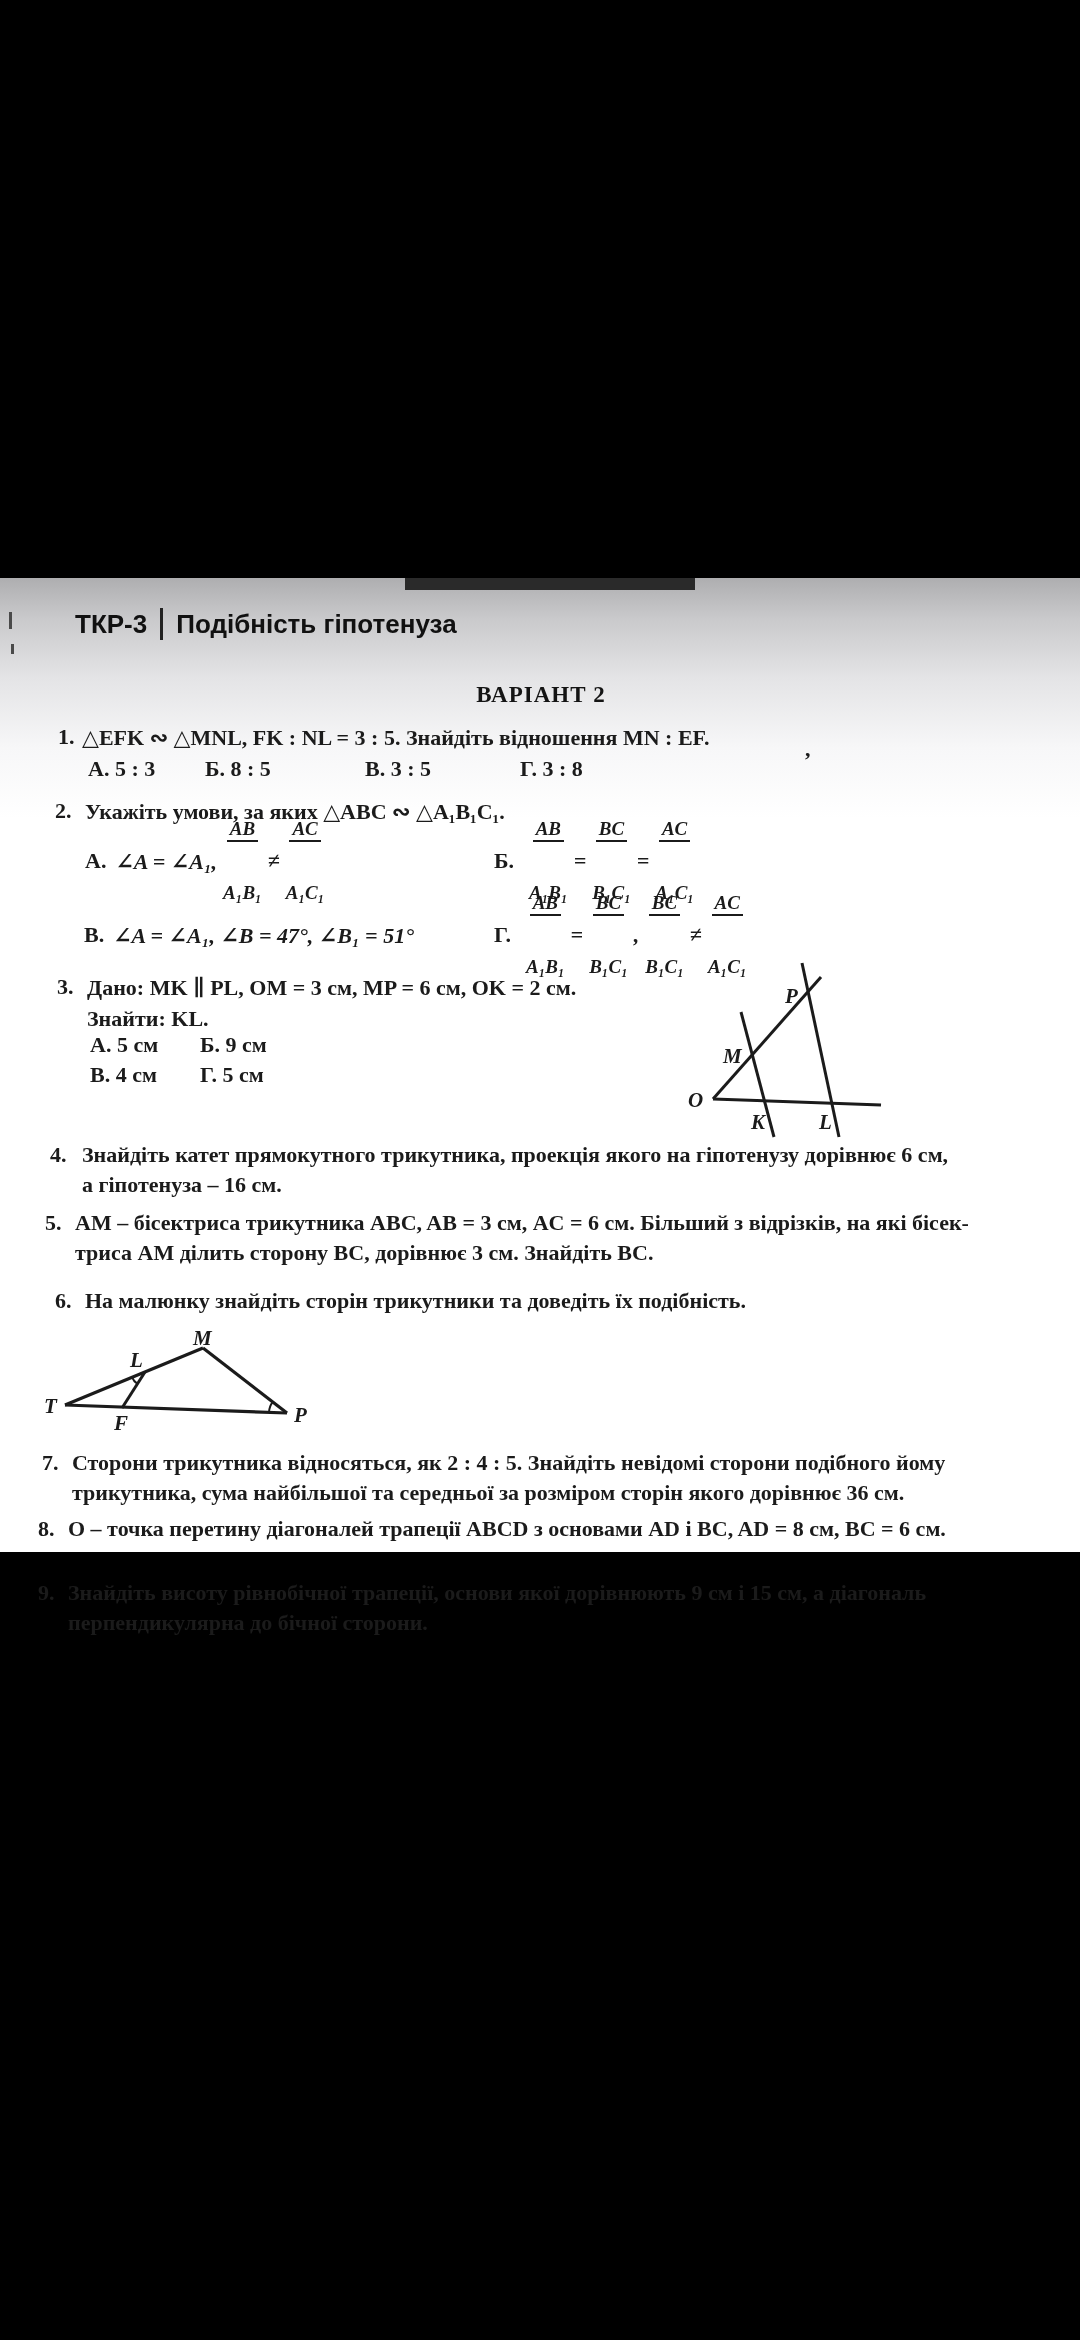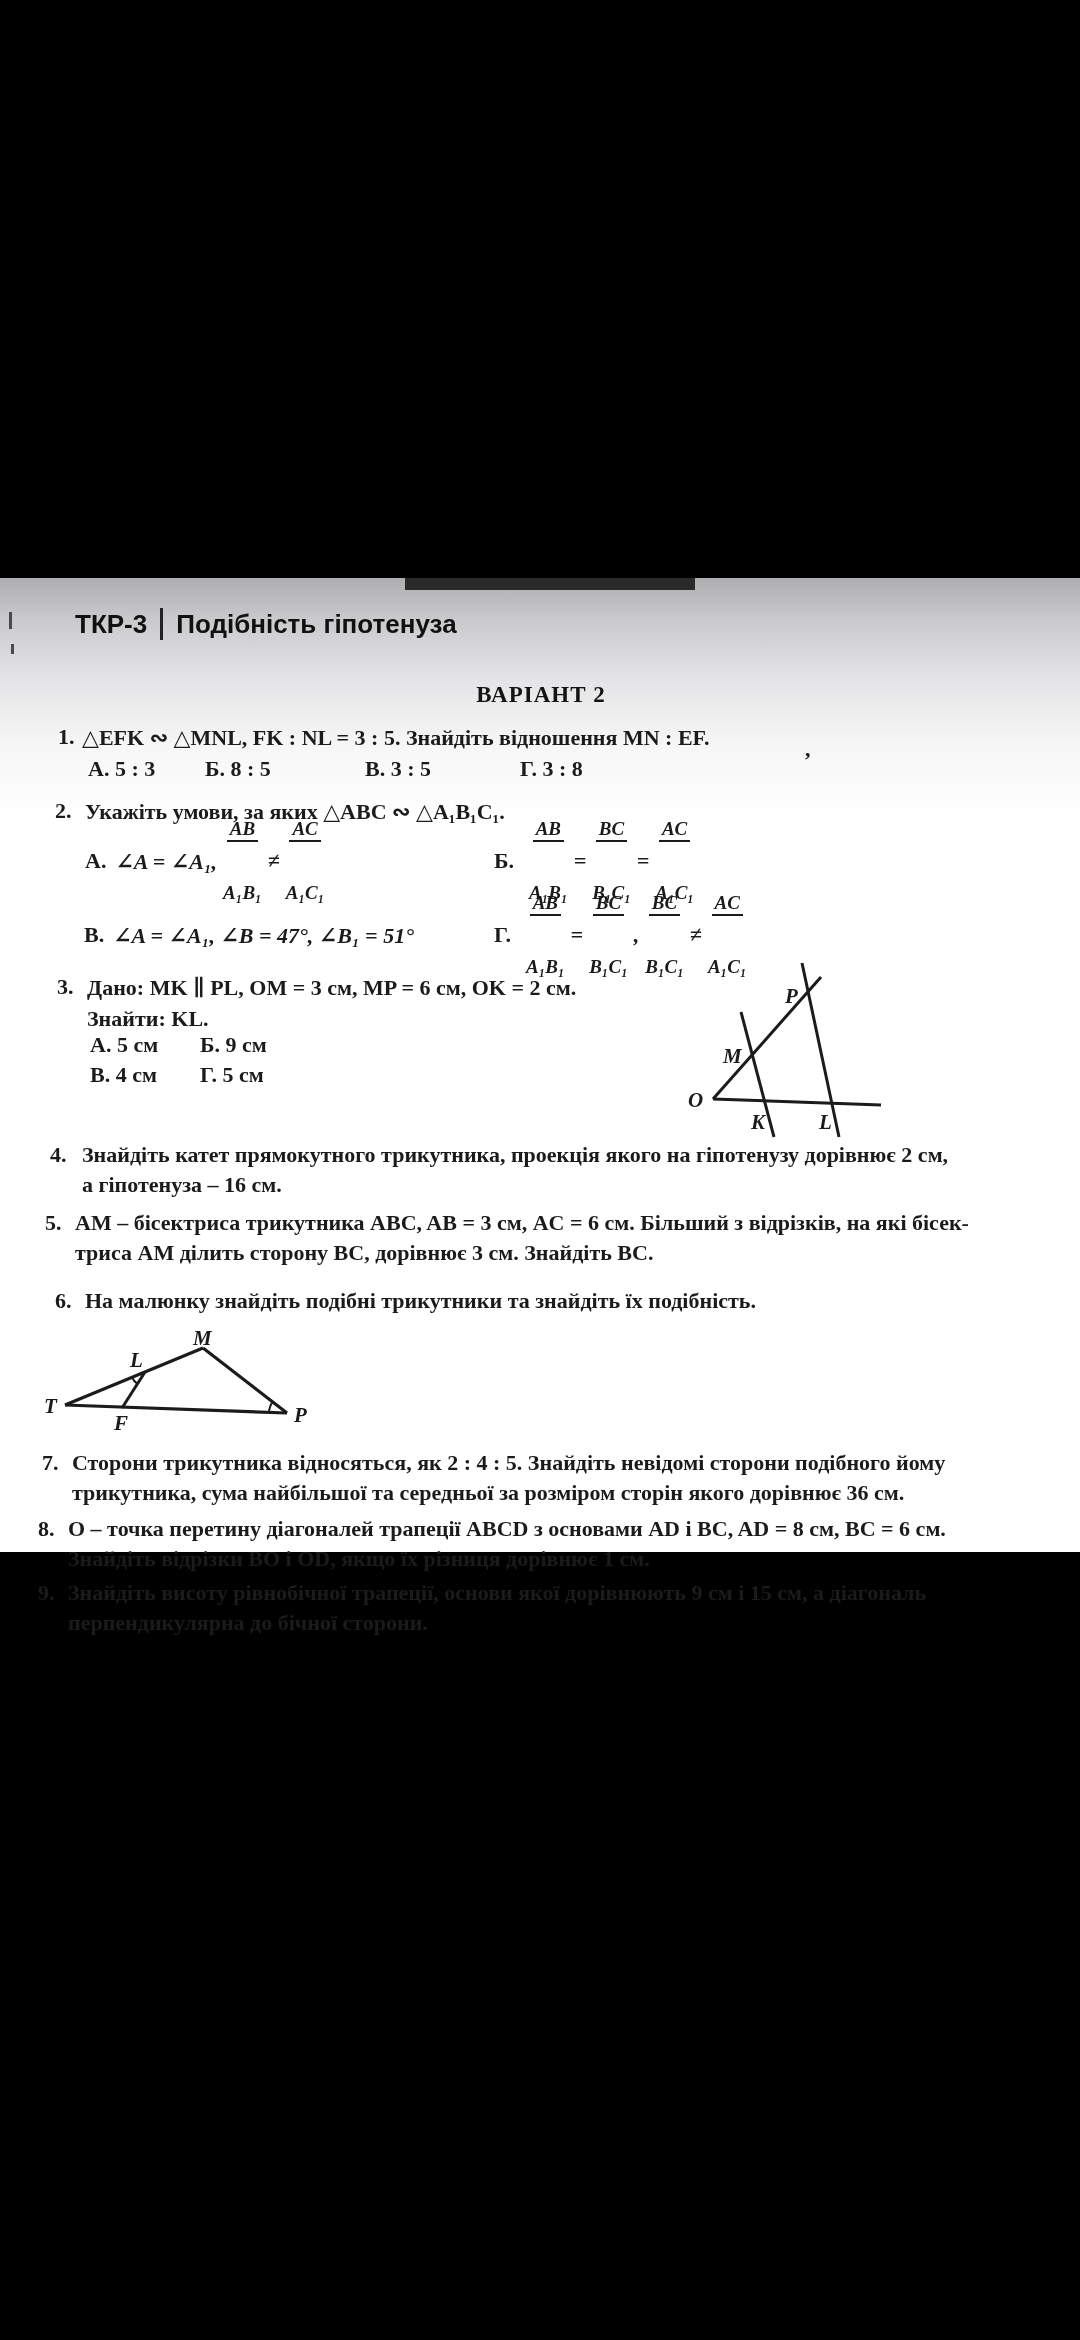--- a/index.html
+++ b/index.html
@@ -127,29 +127,29 @@
       <line x1="86" y1="57" x2="119" y2="182" stroke-width="3"></line>
       <line x1="147" y1="8" x2="184" y2="182" stroke-width="3"></line>
       <text x="130" y="48">P</text>
       <text x="68" y="108">M</text>
       <text x="33" y="152">O</text>
       <text x="96" y="174">K</text>
       <text x="164" y="174">L</text>
     </svg>
 
     <div class="ln" style="left:50px;top:564px;">4.</div>
-    <div class="ln" style="left:82px;top:564px;">Знайдіть катет прямокутного трикутника, проекція якого на гіпотенузу дорівнює 2 см,</div>
+    <div class="ln" style="left:82px;top:564px;">Знайдіть катет прямокутного трикутника, проекція якого на гіпотенузу дорівнює 6 см,</div>
     <div class="ln" style="left:82px;top:594px;">а гіпотенуза – 16 см.</div>
 
     <div class="ln" style="left:45px;top:632px;">5.</div>
     <div class="ln" style="left:75px;top:632px;">AM – бісектриса трикутника ABC, AB = 3 см, AC = 6 см. Більший з відрізків, на які бісек-</div>
     <div class="ln" style="left:75px;top:662px;">триса AM ділить сторону BC, дорівнює 3 см. Знайдіть BC.</div>
 
     <div class="ln" style="left:55px;top:710px;">6.</div>
-    <div class="ln" style="left:85px;top:710px;">На малюнку знайдіть подібні трикутники та знайдіть їх подібність.</div>
+    <div class="ln" style="left:85px;top:710px;">На малюнку знайдіть сторін трикутники та доведіть їх подібність.</div>
 
     <svg style="position:absolute;left:30px;top:747px;" width="310" height="112" viewBox="0 0 310 112">
       <line x1="35" y1="80" x2="173" y2="23" stroke-width="3.2"></line>
       <line x1="173" y1="23" x2="257" y2="88" stroke-width="3.2"></line>
       <line x1="35" y1="80" x2="257" y2="88" stroke-width="3.2"></line>
       <line x1="115" y1="47" x2="92" y2="83" stroke-width="3"></line>
       <path d="M 107.5 58.8 A 14 14 0 0 1 102.1 52.3" stroke-width="2"></path>
       <path d="M 239 87.4 A 18 18 0 0 1 242.8 76.9" stroke-width="2"></path>
       <text x="14" y="88">T</text>
       <text x="163" y="20">M</text>
@@ -157,19 +157,18 @@
       <text x="84" y="105">F</text>
       <text x="264" y="97">P</text>
     </svg>
 
     <div class="ln" style="left:42px;top:872px;">7.</div>
     <div class="ln" style="left:72px;top:872px;">Сторони трикутника відносяться, як 2 : 4 : 5. Знайдіть невідомі сторони подібного йому</div>
     <div class="ln" style="left:72px;top:902px;">трикутника, сума найбільшої та середньої за розміром сторін якого дорівнює 36 см.</div>
 
     <div class="ln" style="left:38px;top:938px;">8.</div>
     <div class="ln" style="left:68px;top:938px;">O – точка перетину діагоналей трапеції ABCD з основами AD і BC, AD = 8 см, BC = 6 см.</div>
-    <div class="ln" style="left:68px;top:968px;">Знайдіть відрізки BO і OD, якщо їх різниця дорівнює 1 см.</div>
 
     <div class="ln" style="left:38px;top:1002px;">9.</div>
     <div class="ln" style="left:68px;top:1002px;">Знайдіть висоту рівнобічної трапеції, основи якої дорівнюють 9 см і 15 см, а діагональ</div>
     <div class="ln" style="left:68px;top:1032px;">перпендикулярна до бічної сторони.</div>
   </div>
 </div>
 
 </body></html>

